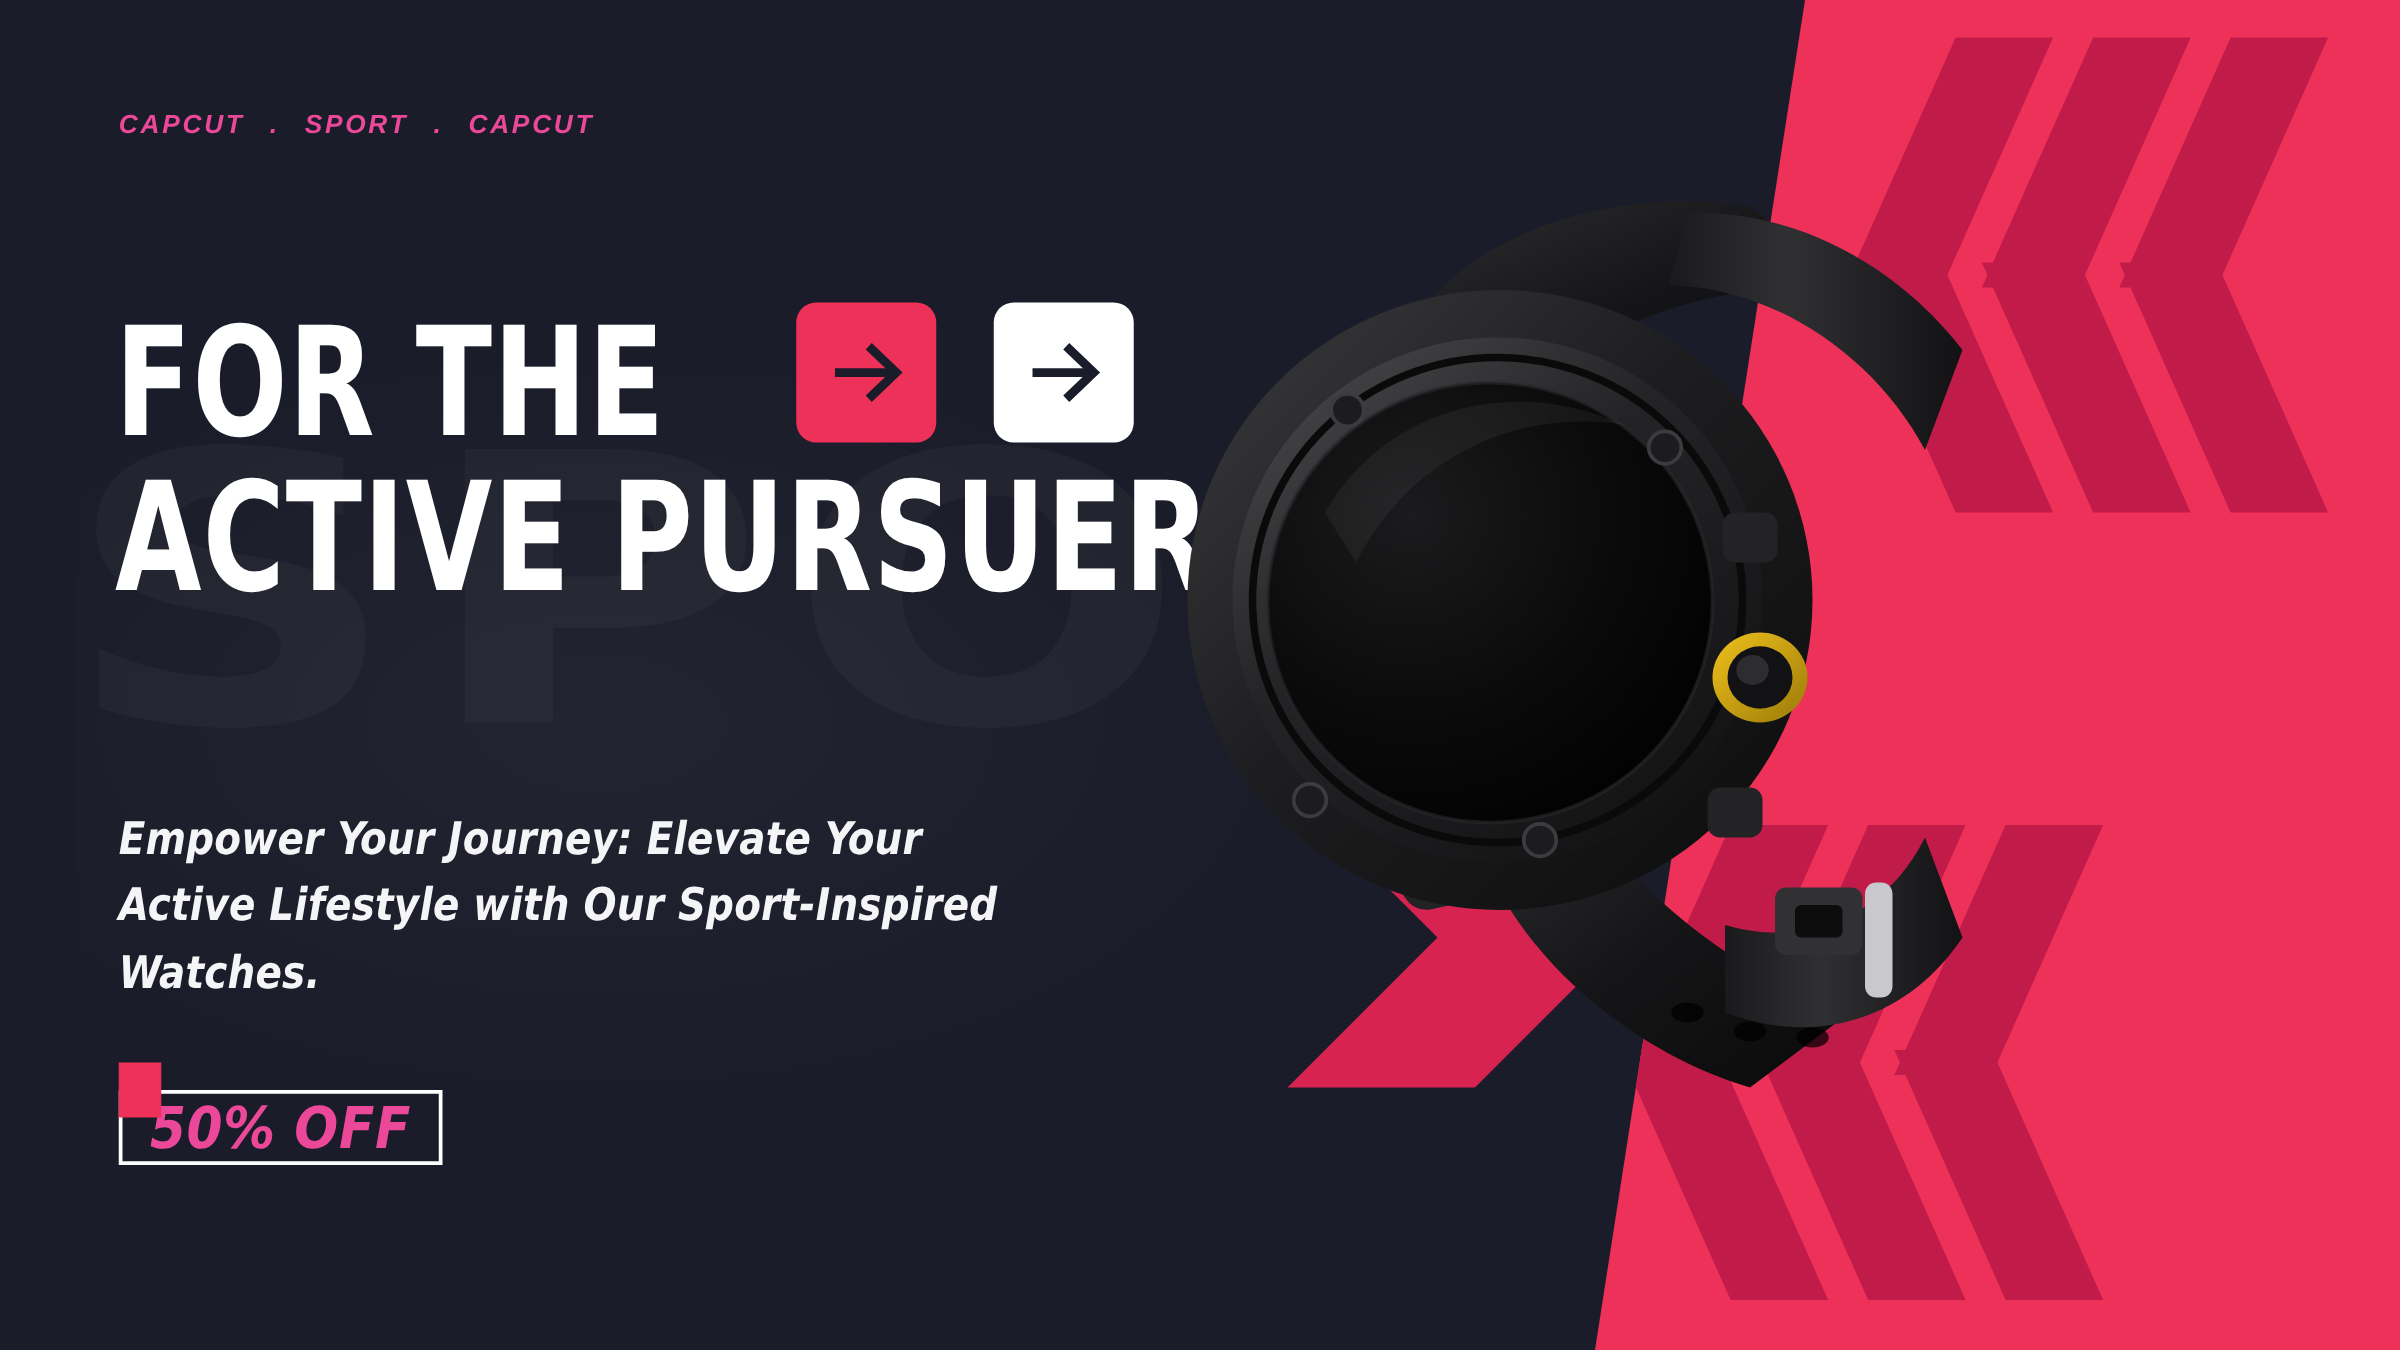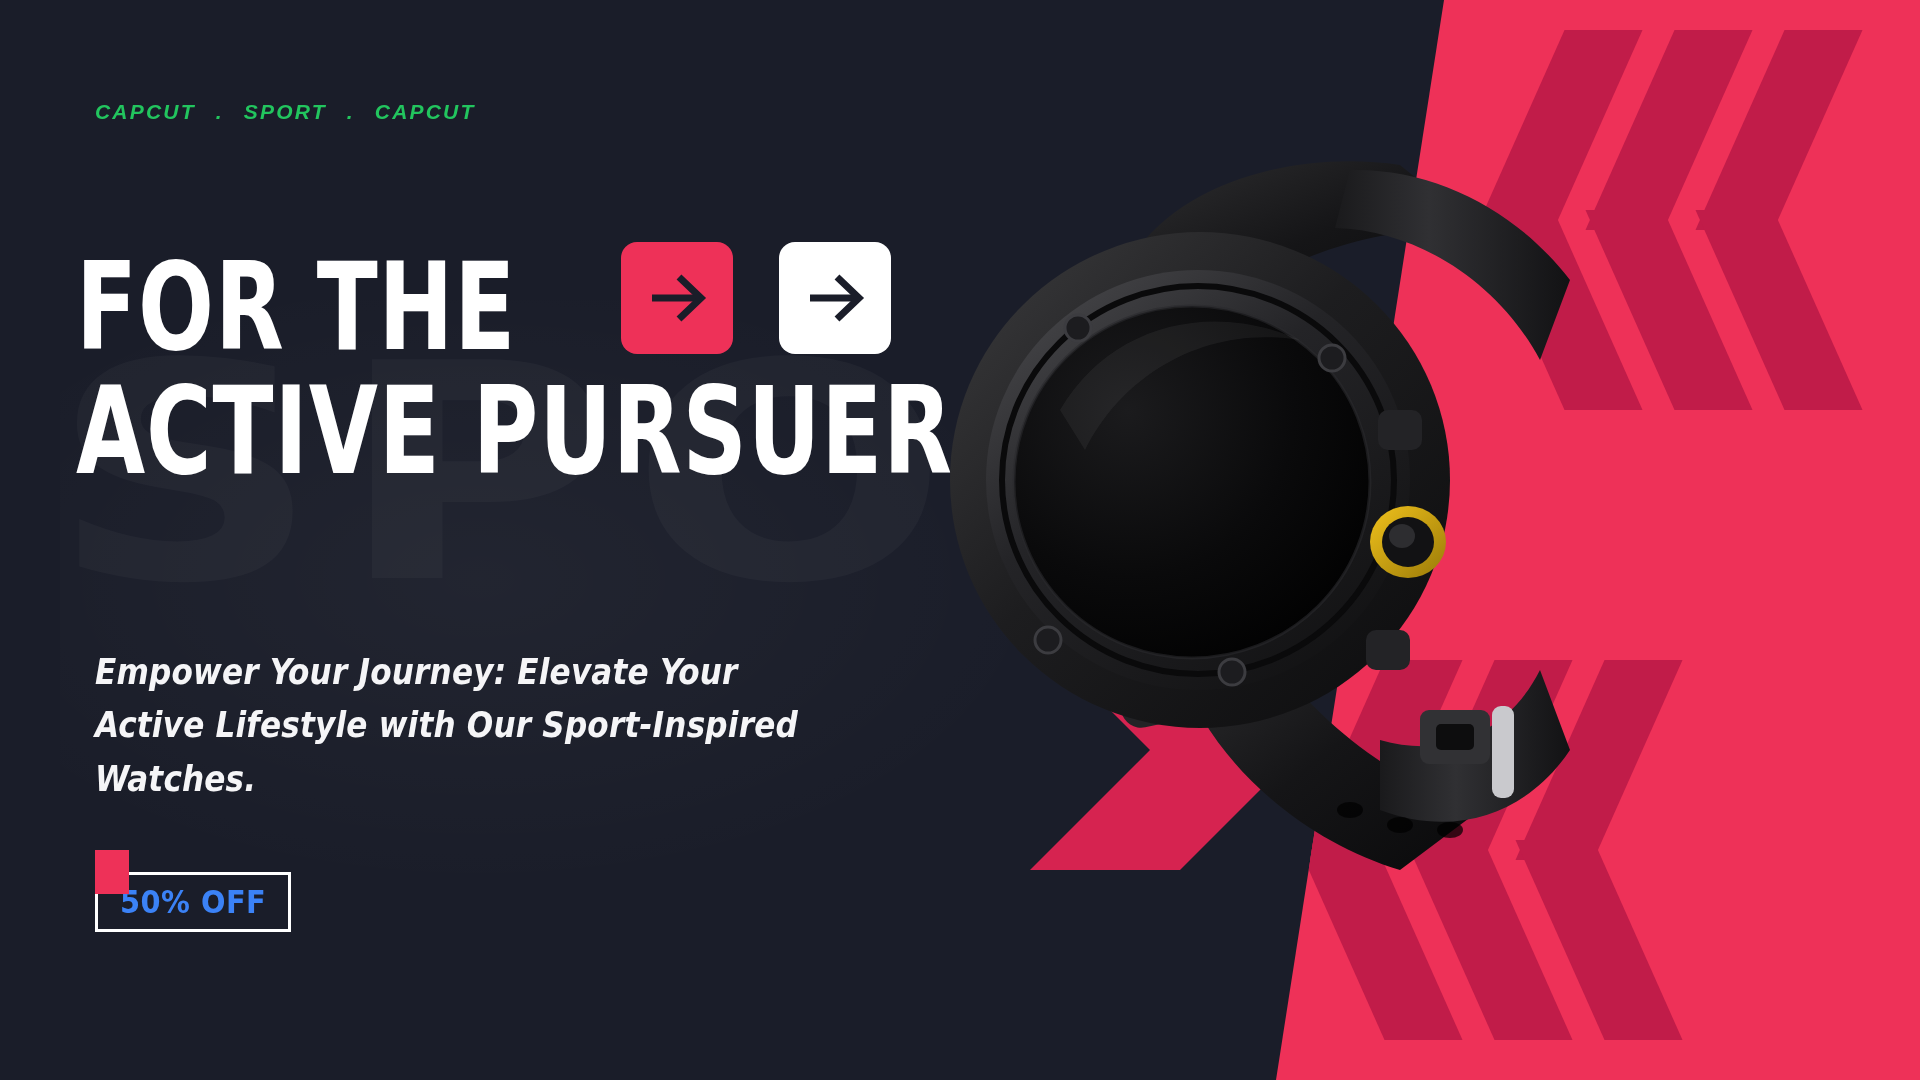--- a/index.html
+++ b/index.html
@@ -33,30 +33,30 @@
     white-space:nowrap; user-select:none;
   }
   .glow{
     position:absolute; left:60px; top:300px; width:1050px; height:620px;
     background:radial-gradient(ellipse at 40% 45%, rgba(255,255,255,.035), rgba(255,255,255,0) 65%);
     pointer-events:none;
   }
 
   
   .nav{
-    position:absolute; left:95px; top:100px;
+    position:absolute; left:95px; top:88px;
     display:flex; align-items:center; gap:20px;
-    color:#22c55e; font-size:21px; font-weight:700; font-style:italic;
+    color:#ec4899; font-size:21px; font-weight:700; font-style:italic;
     letter-spacing:2.2px;
   }
   .nav .dot{ font-size:21px; font-weight:700; }
 
   
   .headline{
-    position:absolute; left:76px; top:250px; width:950px;
+    position:absolute; left:92px; top:250px; width:950px;
   }
   .hl-row{ display:flex; align-items:center; gap:40px; }
   .hl-line{
     font-family:"DejaVu Sans Condensed","Liberation Sans Narrow","Liberation Sans", sans-serif;
     color:#ffffff; font-weight:700;
     font-size:108px; line-height:.92; letter-spacing:1px;
     transform:scaleX(.92) scaleY(1.12); transform-origin:left top;
     white-space:nowrap;
   }
   .hl-line.second{ margin-top:22px; }
@@ -81,22 +81,22 @@
   
   .cta-row{ position:absolute; left:95px; top:872px; display:flex; gap:22px; }
   .cta-wrap{ position:relative; }
   .cta-sq{
     position:absolute; left:0; top:-22px; width:34px; height:44px;
     background:#ee3158; z-index:2;
   }
   .cta-box{
     border:3px solid #ffffff; height:60px;
     display:flex; align-items:center; padding:0 22px;
-    color:#3b82f6; font-weight:700; 
-    font-size:32px; letter-spacing:.5px; white-space:nowrap;
+    color:#ec4899; font-weight:700; font-style:italic;
+    font-size:46px; letter-spacing:.5px; white-space:nowrap;
     font-family:"DejaVu Sans Condensed","Liberation Sans Narrow","Liberation Sans", sans-serif;
   }
 
   
   .watch{ position:absolute; left:880px; top:110px; width:720px; height:800px; }
 </style>
 </head>
 <body>
 
 <div id="stage">

